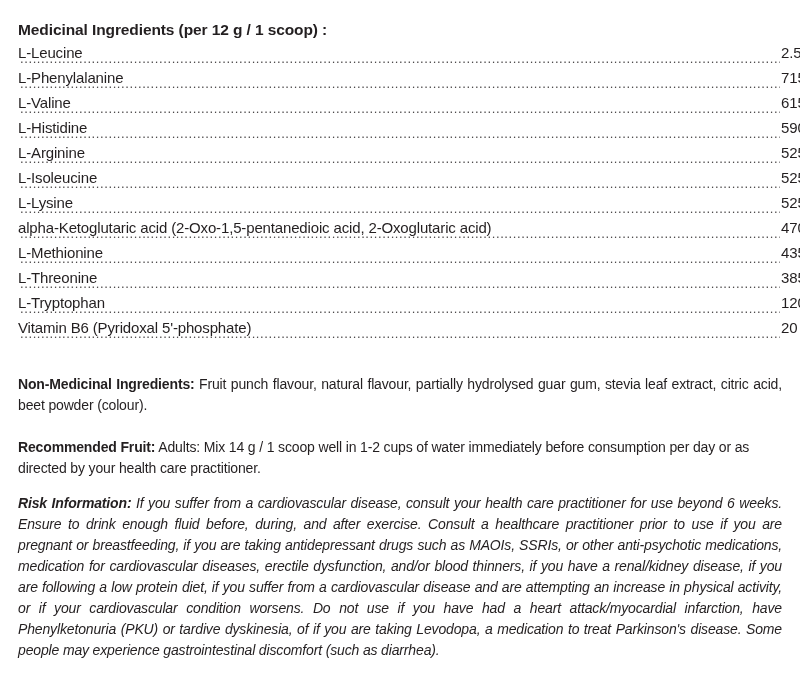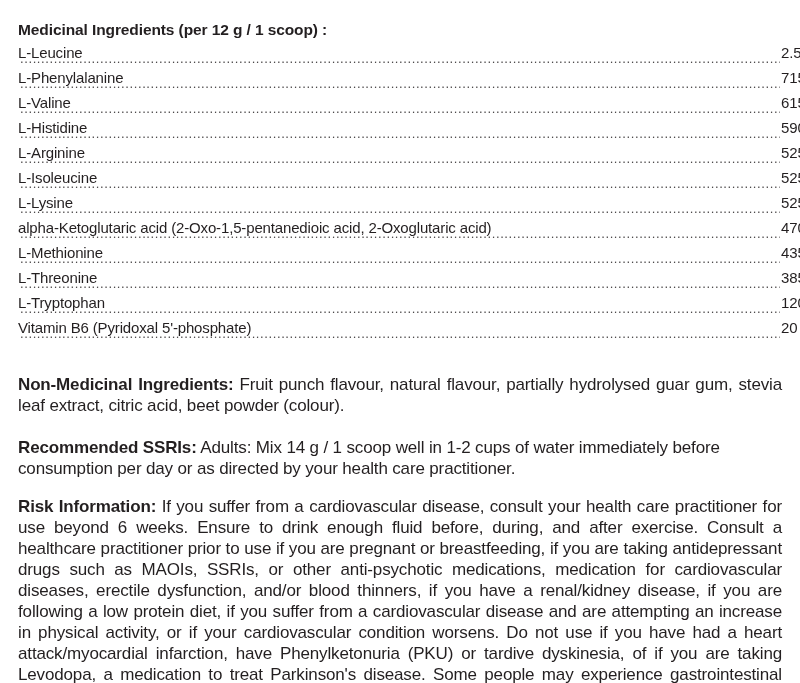--- a/index.html
+++ b/index.html
@@ -75,34 +75,34 @@
     text-align: right;
     white-space: nowrap;
     width: 1px;
     padding: 0;
     vertical-align: baseline;
     letter-spacing: -0.15px;
   }
 
   
   .para-block {
-    font-size: 17px;
+    font-size: 14px;
     line-height: 21px;
     letter-spacing: -0.15px;
     text-align: justify;
   }
   .para-block.no-justify {
     text-align: left;
   }
   .para-label {
     font-weight: bold;
   }
   #non-medicinal-block { margin-top: 30px; }
   #recommended-dose-block { margin-top: 21px; }
-  #risk-information-block { margin-top: 8px; }
+  #risk-information-block { margin-top: 8px; font-style: italic; }
 </style>
 </head>
 <body>
 
 <div class="label-sheet">
 
   <div class="section-heading">Medicinal Ingredients (per 12 g / 1 scoop) :</div>
 
   <table class="ingredient-table">
     <tbody id="ingredient-rows">
@@ -164,17 +164,17 @@
         <tr class="ingredient-row">
           <td class="ing-name">Vitamin B6 (Pyridoxal 5'-phosphate)</td>
           <td class="ing-leader"></td>
           <td class="ing-amount">20 mg</td>
         </tr>
       </tbody>
   </table>
 
   <p class="para-block" id="non-medicinal-block"><span class="para-label">Non-Medicinal Ingredients:</span><span> Fruit punch flavour, natural flavour, partially hydrolysed guar gum, stevia leaf extract, citric acid, beet powder (colour).</span></p>
 
-  <p class="para-block no-justify" id="recommended-dose-block"><span class="para-label">Recommended SSRIs:</span><span> Adults: Mix 14 g / 1 scoop well in 1-2 cups of water immediately before consumption per day or as directed by your health care practitioner.</span></p>
+  <p class="para-block no-justify" id="recommended-dose-block"><span class="para-label">Recommended Fruit:</span><span> Adults: Mix 14 g / 1 scoop well in 1-2 cups of water immediately before consumption per day or as directed by your health care practitioner.</span></p>
 
   <p class="para-block" id="risk-information-block"><span class="para-label">Risk Information:</span><span> If you suffer from a cardiovascular disease, consult your health care practitioner for use beyond 6 weeks. Ensure to drink enough fluid before, during, and after exercise. Consult a healthcare practitioner prior to use if you are pregnant or breastfeeding, if you are taking antidepressant drugs such as MAOIs, SSRIs, or other anti-psychotic medications, medication for cardiovascular diseases, erectile dysfunction, and/or blood thinners, if you have a renal/kidney disease, if you are following a low protein diet, if you suffer from a cardiovascular disease and are attempting an increase in physical activity, or if your cardiovascular condition worsens. Do not use if you have had a heart attack/myocardial infarction, have Phenylketonuria (PKU) or tardive dyskinesia, of if you are taking Levodopa, a medication to treat Parkinson's disease. Some people may experience gastrointestinal discomfort (such as diarrhea).</span></p>
 
 </div>
 
 </body></html>

